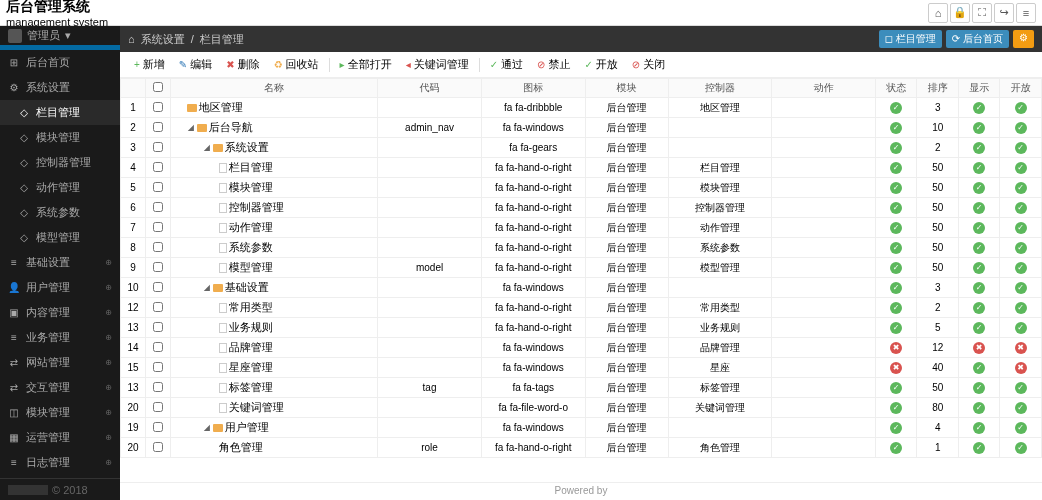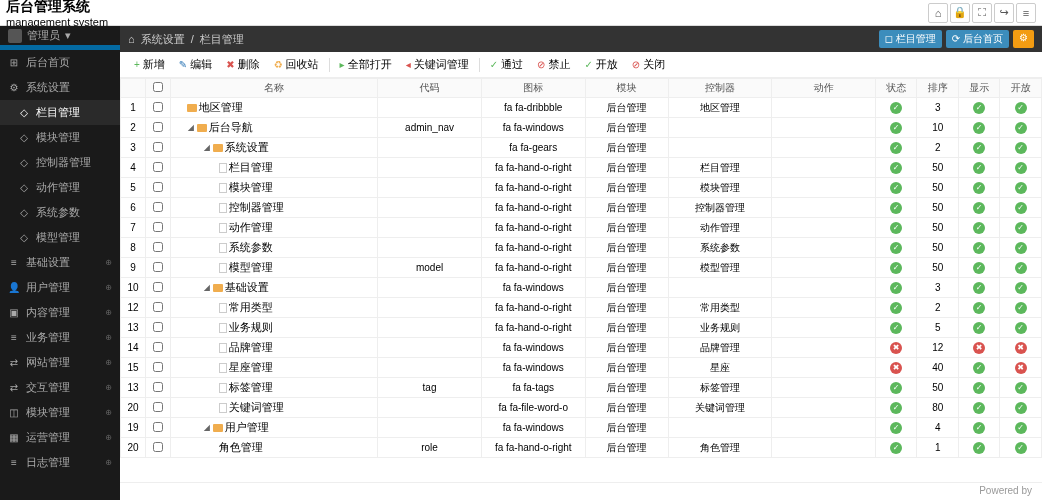--- a/index.html
+++ b/index.html
@@ -42,21 +42,21 @@
 th,td{border:1px solid #eee;padding:2px 4px;text-align:center;font-size:10px;height:14px;white-space:nowrap}
 th{background:#fafafa;color:#555;font-weight:normal}
 td.nm{text-align:left}
 .tree{display:flex;align-items:center;gap:2px}
 .fold{width:8px;height:8px;display:inline-flex;align-items:center;justify-content:center;font-size:8px;color:#666}
 .folder{width:10px;height:8px;background:#f0ad4e;border-radius:1px;display:inline-block}
 .file{width:8px;height:10px;background:#fff;border:1px solid #ccc;display:inline-block}
 .dot{width:12px;height:12px;border-radius:50%;display:inline-flex;align-items:center;justify-content:center;color:#fff;font-size:8px;margin:auto}
 .g{background:#5cb85c}
 .rd{background:#d9534f}
-.pwr{height:18px;text-align:right;padding:2px 10px;color:#999;font-size:10px;border-top:1px solid #eee}
+.pwr{height:18px;text-align:center;padding:2px 10px;color:#999;font-size:10px;border-top:1px solid #eee}
 input[type=checkbox]{width:10px;height:10px}
 </style>
 </head>
 <body>
 
 <div class="top">
   <div>
     <div class="logo">后台管理系统</div>
     <small>management system</small>
   </div>
@@ -183,20 +183,24 @@
           <span class="chev">⊕</span>
         </div>
         <div class="mi">
           <span class="l">
             <span class="ic">≡</span>
             <span>日志管理</span>
           </span>
           <span class="chev">⊕</span>
         </div>
       </div>
+    <div class="foot">
+      <span style="background:#333;width:40px;height:10px;margin-right:4px"></span>
+      <span>© 2018</span>
+    </div>
   </div>
 
   <div class="main">
     <div class="crumb">
       <div class="l">
         <span>⌂</span>
         <span>系统设置</span>
         <span>/</span>
         <span>栏目管理</span>
       </div>

